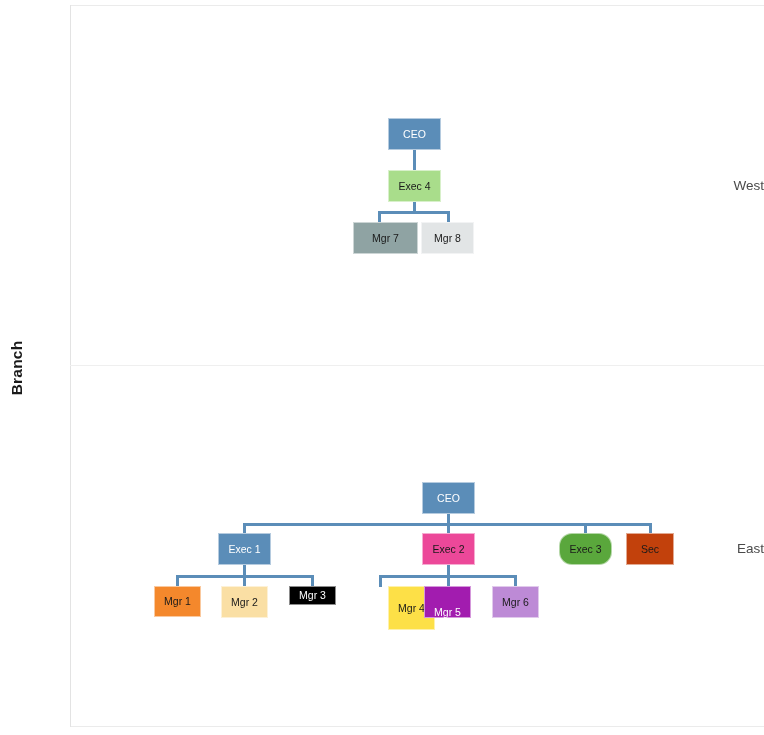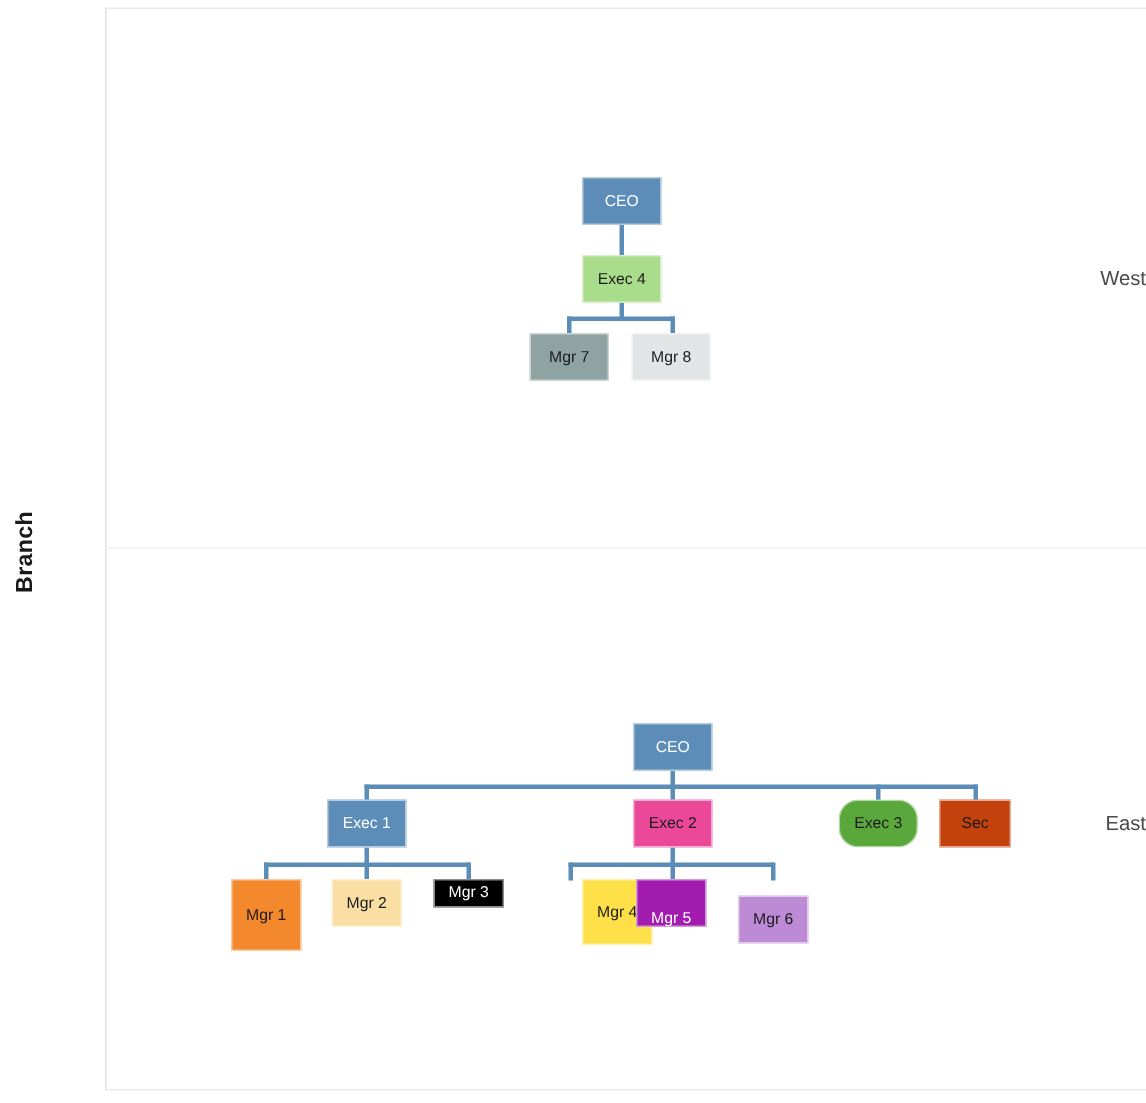--- a/index.html
+++ b/index.html
@@ -129,21 +129,21 @@
       <div class="conn conn-v" style="left: 413px; top: 202px; height: 11px; background: rgb(91, 141, 184);"></div>
       <div class="conn conn-h" style="left: 378px; top: 211px; width: 72px; background: rgb(91, 141, 184);"></div>
       <div class="conn conn-v" style="left: 378px; top: 211px; height: 11px; background: rgb(91, 141, 184);"></div>
       <div class="conn conn-v" style="left: 447px; top: 211px; height: 11px; background: rgb(91, 141, 184);"></div>
       <div class="node" style="left: 388px; top: 118px; width: 53px; height: 32px; background: rgb(91, 141, 184); color: rgb(255, 255, 255);">
         <span>CEO</span>
       </div>
       <div class="node" style="left: 388px; top: 170px; width: 53px; height: 32px; background: rgb(169, 221, 139); color: rgb(26, 26, 26); justify-content: center;">
         <span>Exec 4</span>
       </div>
-      <div class="node" style="left: 353px; top: 222px; width: 53px; height: 32px; background: rgb(143, 163, 163); color: rgb(26, 26, 26);">
+      <div class="node" style="left: 353px; top: 222px; width: 65px; height: 32px; background: rgb(143, 163, 163); color: rgb(26, 26, 26);">
         <span>Mgr 7</span>
       </div>
       <div class="node" style="left: 421px; top: 222px; width: 53px; height: 32px; background: rgb(226, 229, 230); color: rgb(26, 26, 26);">
         <span>Mgr 8</span>
       </div>
     </div>
   <div id="facet-east">
       <div class="conn conn-v" style="left: 447px; top: 514px; height: 11px; background: rgb(91, 141, 184);"></div>
       <div class="conn conn-h" style="left: 243px; top: 523px; width: 409px; background: rgb(91, 141, 184);"></div>
       <div class="conn conn-v" style="left: 243px; top: 523px; height: 11px; background: rgb(91, 141, 184);"></div>
@@ -168,33 +168,33 @@
       </div>
       <div class="node" style="left: 422px; top: 533px; width: 53px; height: 32px; background: #ec4899; color: rgb(26, 26, 26);">
         <span>Exec 2</span>
       </div>
       <div class="node" style="left: 559px; top: 533px; width: 53px; height: 32px; background: rgb(90, 167, 60); color: rgb(26, 26, 26); border-radius: 13px;">
         <span>Exec 3</span>
       </div>
       <div class="node" style="left: 626px; top: 533px; width: 48px; height: 32px; background: #c2410c; color: rgb(26, 26, 26);">
         <span>Sec</span>
       </div>
-      <div class="node" style="left: 154px; top: 586px; width: 47px; height: 48px; background: rgb(244, 136, 44); color: rgb(26, 26, 26);">
+      <div class="node" style="left: 154px; top: 586px; width: 47px; height: 31px; background: rgb(244, 136, 44); color: rgb(26, 26, 26);">
         <span>Mgr 1</span>
       </div>
       <div class="node" style="left: 221px; top: 586px; width: 47px; height: 32px; background: rgb(250, 223, 164); color: rgb(26, 26, 26);">
         <span>Mgr 2</span>
       </div>
       <div class="node" style="left: 289px; top: 586px; width: 47px; height: 19px; background: #000000; color: rgb(255, 255, 255);">
         <span>Mgr 3</span>
       </div>
       <div class="node" style="left: 356px; top: 586px; width: 47px; height: 44px; background: #fde047; color: rgb(26, 26, 26); margin-left: 32px;">
         <span>Mgr 4</span>
       </div>
       <div class="node" style="left: 424px; top: 586px; width: 47px; height: 32px; background: #a21caf; color: rgb(255, 255, 255); align-items: flex-end;">
         <span>Mgr 5</span>
       </div>
-      <div class="node" style="left: 492px; top: 586px; width: 47px; height: 32px; background: rgb(189, 138, 214); color: rgb(26, 26, 26); margin-top: 11px;">
+      <div class="node" style="left: 492px; top: 586px; width: 47px; height: 32px; background: rgb(189, 138, 214); color: rgb(26, 26, 26);">
         <span>Mgr 6</span>
       </div>
     </div>
 
 </div>
 
 </body></html>

